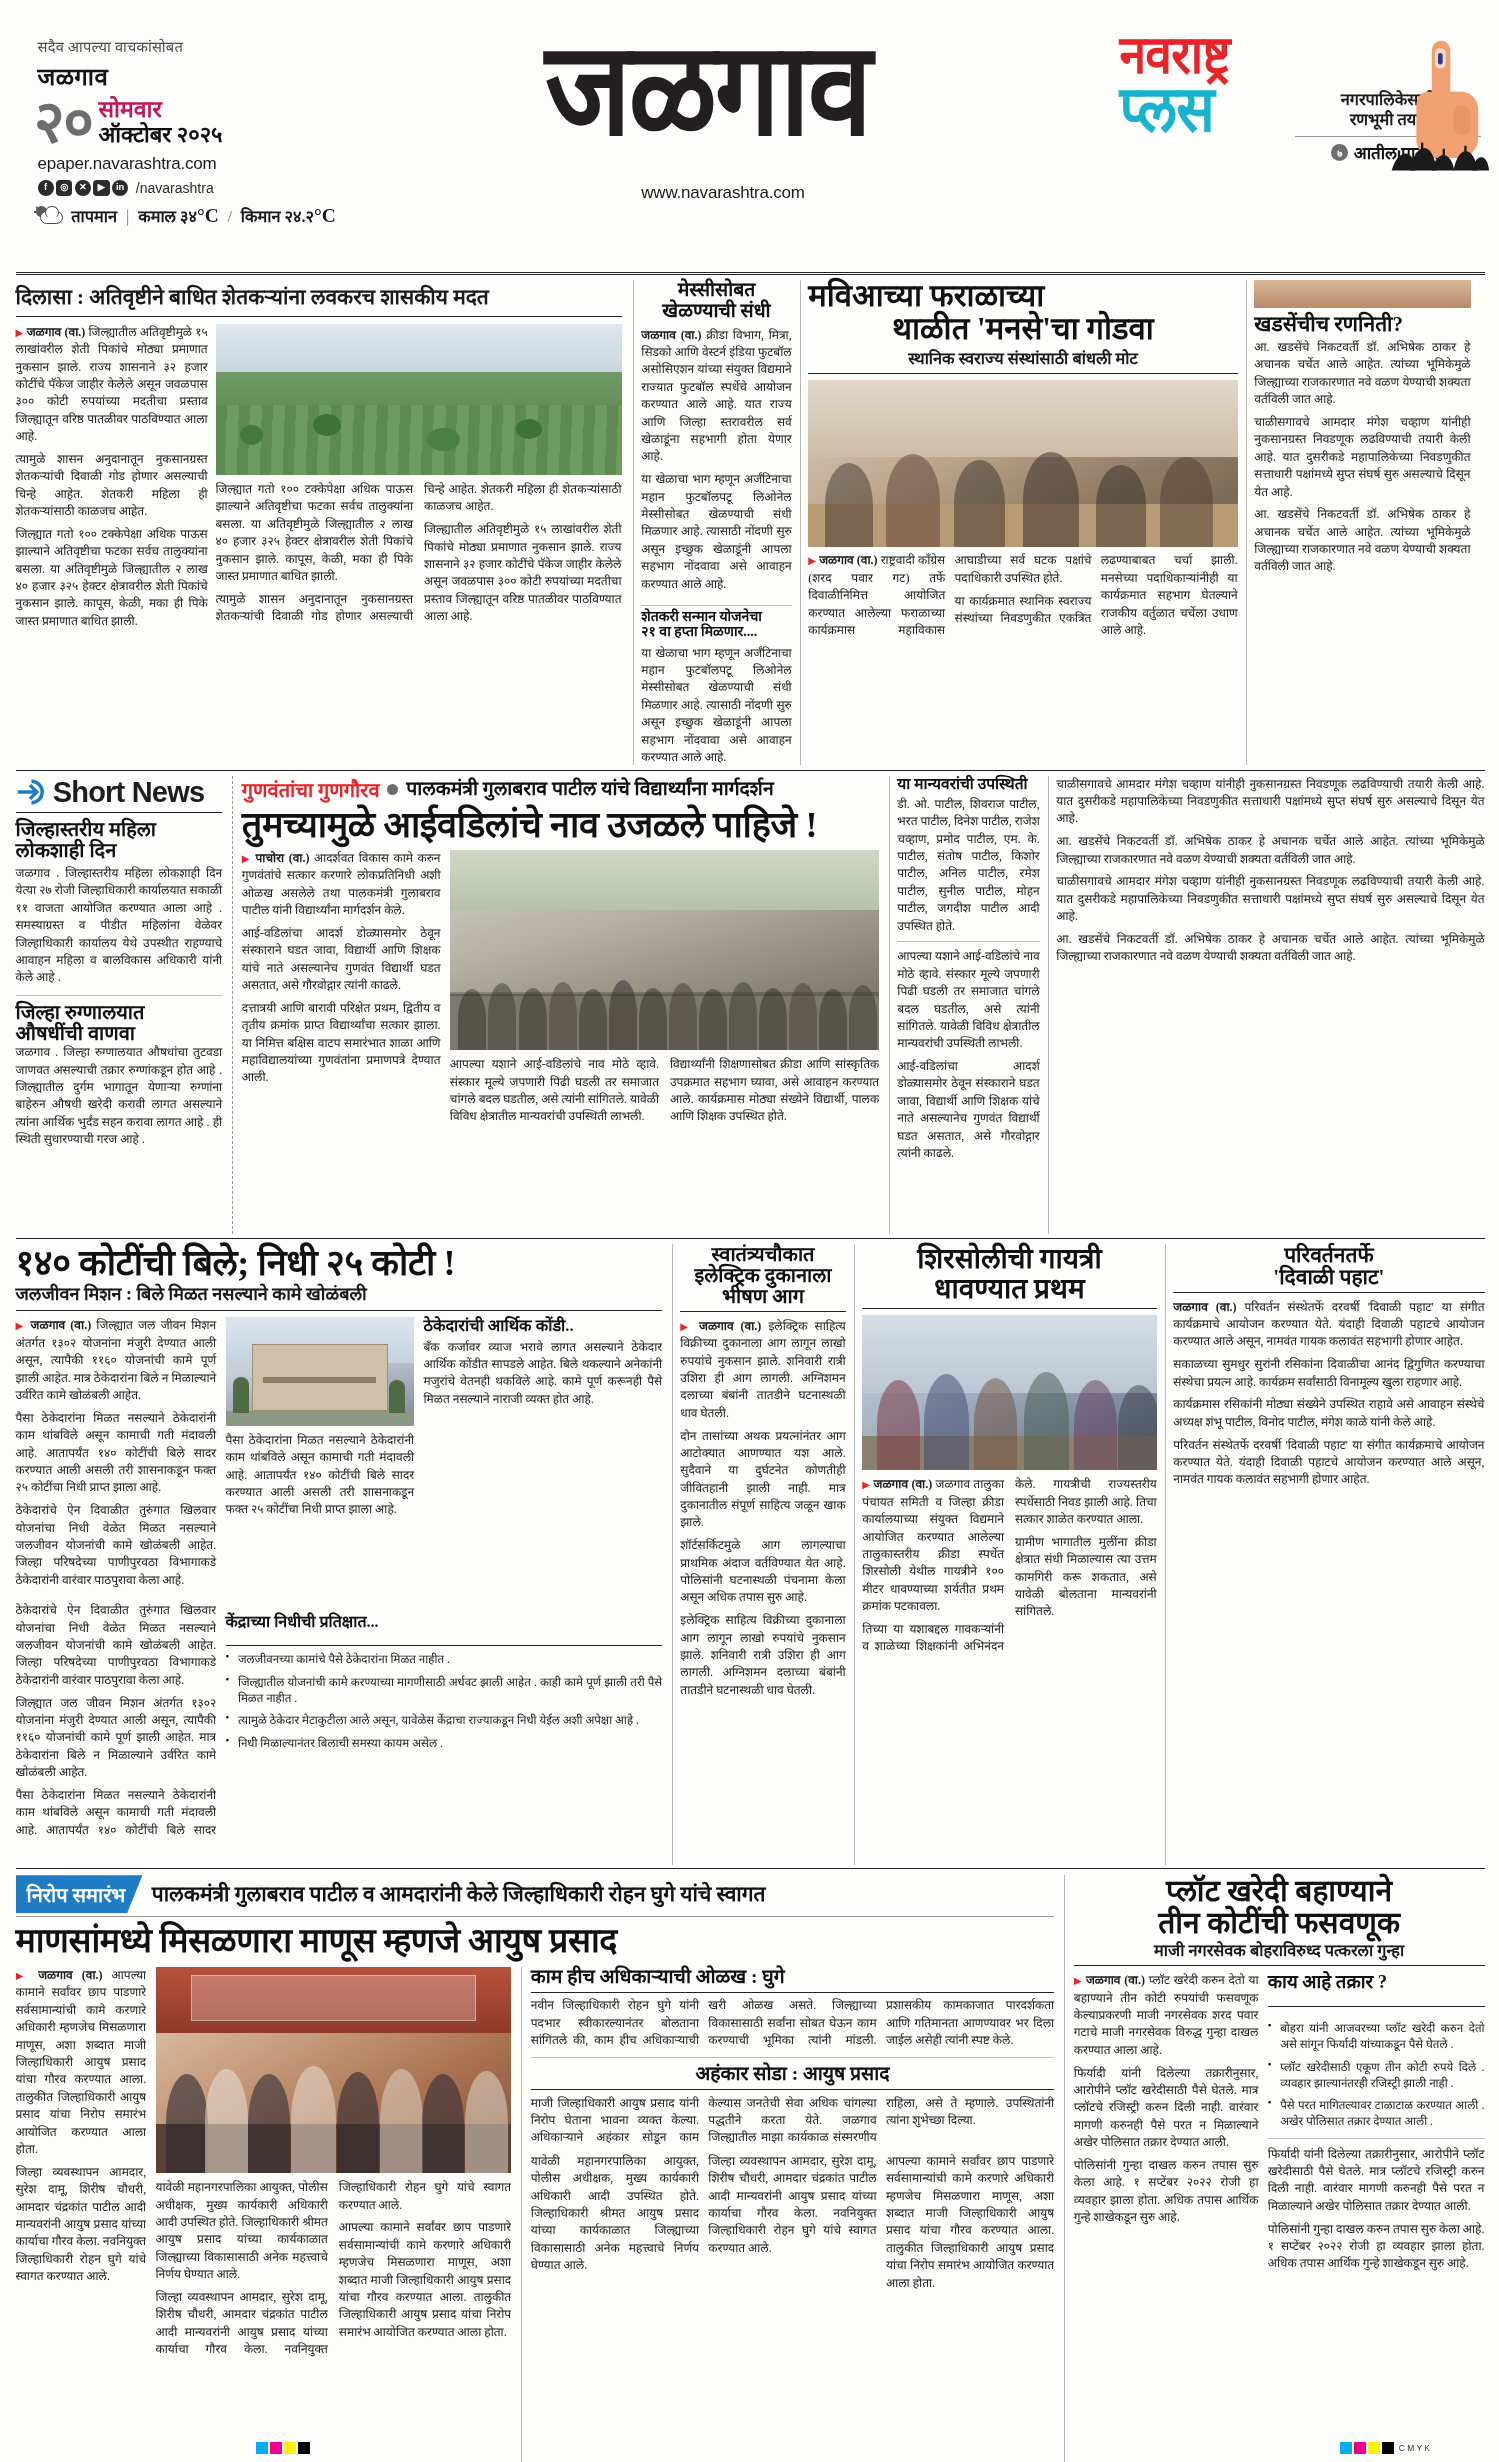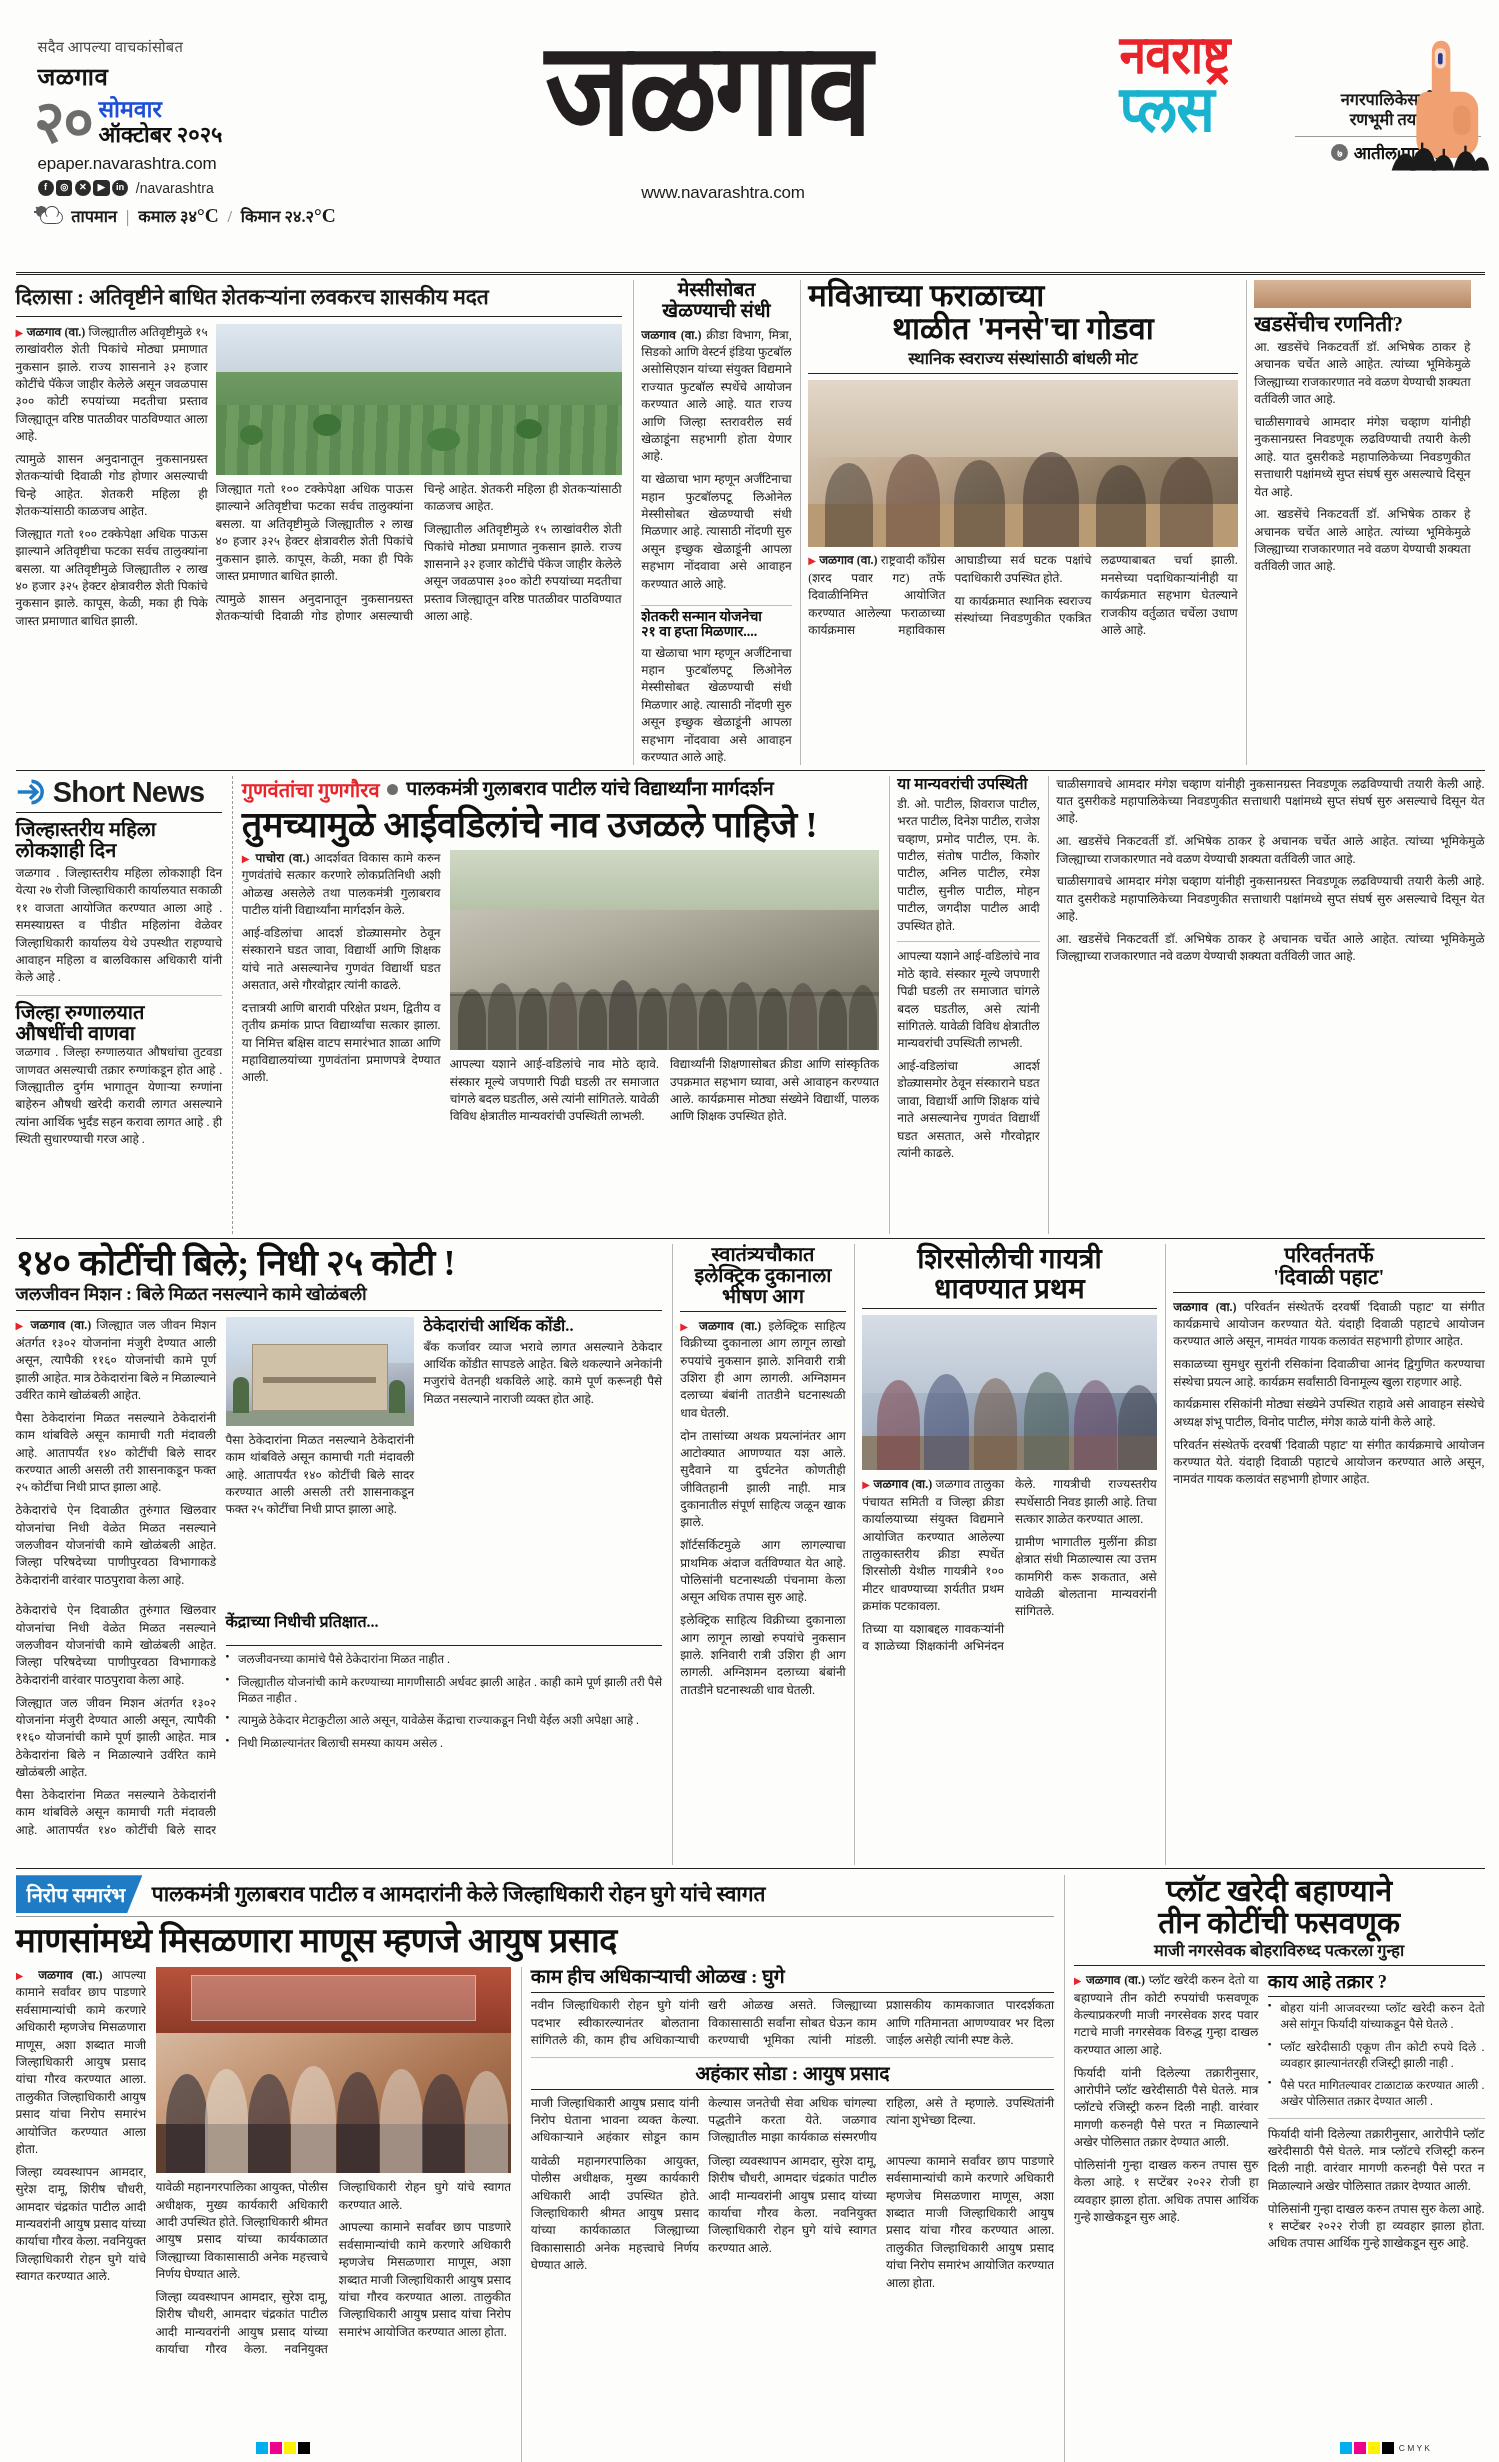--- a/index.html
+++ b/index.html
@@ -28,21 +28,21 @@
   .mh-city {
     font-size: 24px; font-weight: bold; color: #141414;
     padding-left: 22px; margin-top: 3.1px; letter-spacing: 0.4px;
   }
   .mh-daterow { display: flex; align-items: flex-start; padding-left: 18.6px; margin-top: 1.6px; }
   .mh-day {
     font-size: 59px; font-weight: bold; color: #6d6d6d;
     line-height: .95; letter-spacing: -1.6px;
   }
   .mh-dcol { padding-left: 6.2px; padding-top: 4.7px; }
-  .mh-wd { font-size: 23px; font-weight: bold; color: #1d4ed8; line-height: 1.05; }
+  .mh-wd { font-size: 23px; font-weight: bold; color: #be185d; line-height: 1.05; }
   .mh-mon { font-size: 22px; font-weight: bold; color: #111; line-height: 1.1; }
   .mh-epaper {
     font-family: "Liberation Sans", sans-serif; font-size: 17px;
     color: #1b1b1b; padding-left: 22px; margin-top: 4.7px; letter-spacing: -0.2px;
   }
   .mh-social { display: flex; align-items: center; gap: 2.3px; padding-left: 22px; margin-top: 5.4px; }
   .soc {
     width: 16.3px; height: 16.3px; border-radius: 50%; background: #2b2b2b;
     display: inline-flex; align-items: center; justify-content: center;
     color: #fff; font-size: 9.3px; font-family: "Liberation Sans", sans-serif;
@@ -582,21 +582,21 @@
       <div class="sub" style="font-size:16.3px;text-align:center;margin-top:2.3px;border-bottom:0.8px solid #222;padding-bottom:4.7px;">माजी नगरसेवक बोहराविरुध्द पत्करला गुन्हा</div>
       <div class="row" style="margin-top:6.2px;flex:1;">
         <div style="width:194px;padding-right:9.3px;">
           <div class="body-t" style="overflow:hidden;height:497px;">
             <p><span class="tri">▶</span> <span class="dateline">जळगाव (वा.)</span> <span>प्लॉट खरेदी करुन देतो या बहाण्याने तीन कोटी रुपयांची फसवणूक केल्याप्रकरणी माजी नगरसेवक शरद पवार गटाचे माजी नगरसेवक विरुद्ध गुन्हा दाखल करण्यात आला आहे.</span></p>
             <p>फिर्यादी यांनी दिलेल्या तक्रारीनुसार, आरोपीने प्लॉट खरेदीसाठी पैसे घेतले. मात्र प्लॉटचे रजिस्ट्री करुन दिली नाही. वारंवार मागणी करुनही पैसे परत न मिळाल्याने अखेर पोलिसात तक्रार देण्यात आली.</p>
             <p>पोलिसांनी गुन्हा दाखल करुन तपास सुरु केला आहे. १ सप्टेंबर २०२२ रोजी हा व्यवहार झाला होता. अधिक तपास आर्थिक गुन्हे शाखेकडून सुरु आहे.</p>
           </div>
         </div>
         <div style="flex:1;">
-          <div class="hl" style="font-size:18.6px;border-bottom:1.2px solid #222;padding-bottom:4px;margin-bottom:4px;">काय आहे तक्रार ?</div>
+          <div class="hl" style="font-size:18.6px;border-bottom:1.2px solid #222;padding-bottom:14px;margin-bottom:14px;">काय आहे तक्रार ?</div>
           <ul class="bullet-list">
             <li>बोहरा यांनी आजवरच्या प्लॉट खरेदी करुन देतो असे सांगून फिर्यादी यांच्याकडून पैसे घेतले .</li>
             <li>प्लॉट खरेदीसाठी एकूण तीन कोटी रुपये दिले . व्यवहार झाल्यानंतरही रजिस्ट्री झाली नाही .</li>
             <li>पैसे परत मागितल्यावर टाळाटाळ करण्यात आली . अखेर पोलिसात तक्रार देण्यात आली .</li>
           </ul>
           <div class="thinrule" style="margin:7.8px 0 6.2px;"></div>
           <div class="body-t" style="overflow:hidden;height:256px;">
             <p>फिर्यादी यांनी दिलेल्या तक्रारीनुसार, आरोपीने प्लॉट खरेदीसाठी पैसे घेतले. मात्र प्लॉटचे रजिस्ट्री करुन दिली नाही. वारंवार मागणी करुनही पैसे परत न मिळाल्याने अखेर पोलिसात तक्रार देण्यात आली.</p>
             <p>पोलिसांनी गुन्हा दाखल करुन तपास सुरु केला आहे. १ सप्टेंबर २०२२ रोजी हा व्यवहार झाला होता. अधिक तपास आर्थिक गुन्हे शाखेकडून सुरु आहे.</p>
           </div>

